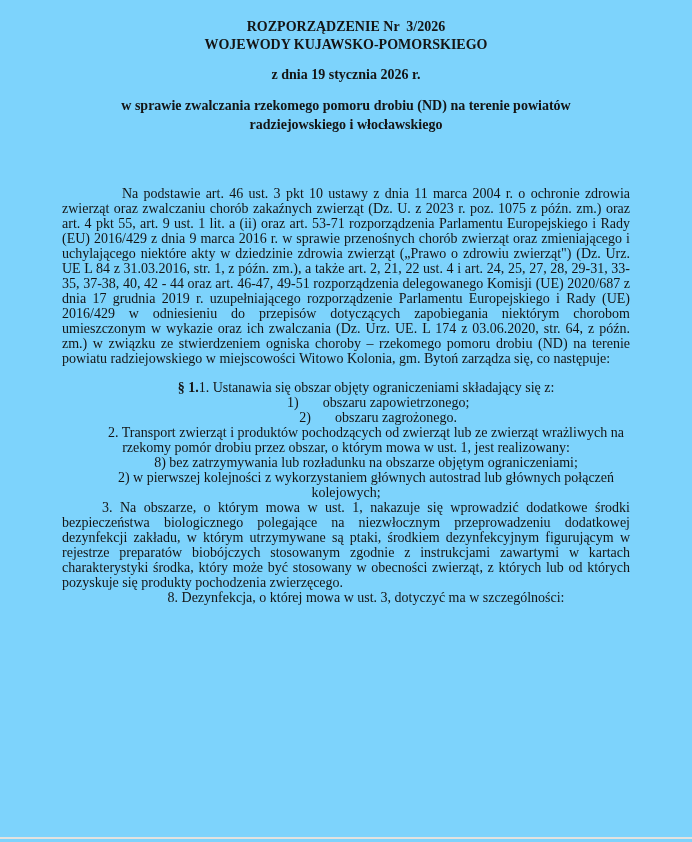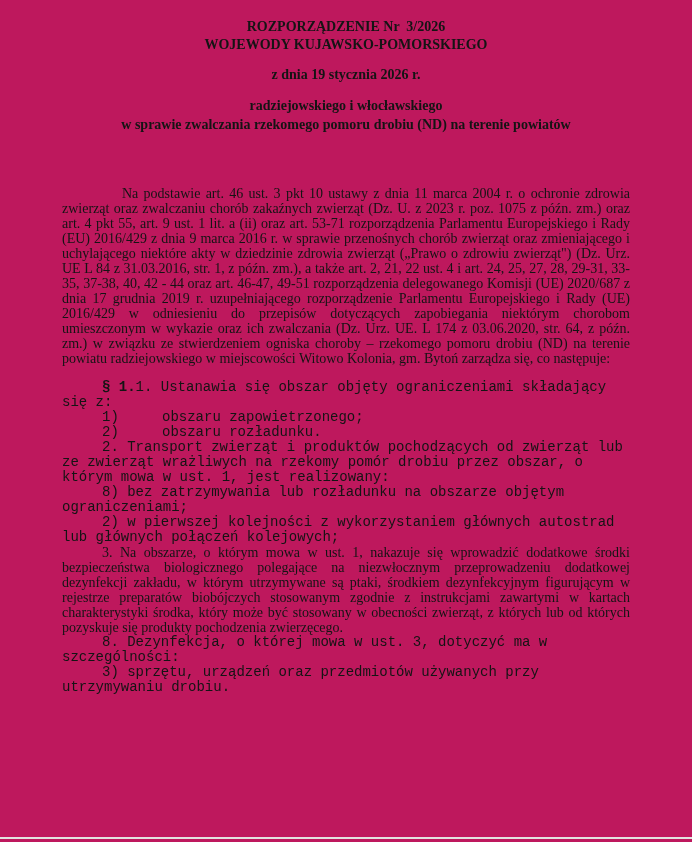--- a/index.html
+++ b/index.html
@@ -5,21 +5,21 @@
   html, body {
     margin: 0;
     padding: 0;
     background: #ffffff;
   }
   .page {
     position: relative;
     width: 692px;
     height: 842px;
     box-sizing: border-box;
-    background: #be185d;
+    background: #7dd3fc;
     color: #141414;
     font-family: "Liberation Serif", "DejaVu Serif", serif;
     padding: 18px 62px 0 62px;
     overflow: hidden;
   }
   .doc-header {
     text-align: center;
     font-weight: bold;
     font-size: 14px;
   }
@@ -44,21 +44,21 @@
   .preamble {
     margin: 52px 0 0 0;
     text-align: justify;
     text-indent: 60px;
   }
   .para {
     margin: 0;
     text-indent: 40px;
   }
   .para.justify { text-align: justify; }
-  .para.left    { text-align: left; font-family: Liberation Mono, monospace; }
+  .para.left    { text-align: center; }
   .section-start { margin-top: 14px; }
   .tab-item {
     text-indent: 0;
     padding-left: 40px;
     text-align: left;
   }
   .tab-item .marker {
     display: inline-block;
     width: 60px;
   }
@@ -75,34 +75,33 @@
 </head>
 <body>
 
 <div class="page">
 
   <div class="doc-header">
     <div class="title-line">ROZPORZĄDZENIE Nr  3/2026</div>
     <div class="title-line">WOJEWODY KUJAWSKO-POMORSKIEGO</div>
     <div class="date-line">z dnia 19 stycznia 2026 r.</div>
     <div class="subject-block">
+      <div class="subject-line">w sprawie zwalczania rzekomego pomoru drobiu (ND) na terenie powiatów</div>
       <div class="subject-line">radziejowskiego i włocławskiego</div>
-      <div class="subject-line">w sprawie zwalczania rzekomego pomoru drobiu (ND) na terenie powiatów</div>
     </div>
   </div>
 
   <div class="doc-body">
     <p class="preamble">Na podstawie art. 46 ust. 3 pkt 10 ustawy z dnia 11 marca 2004 r. o ochronie zdrowia zwierząt oraz zwalczaniu chorób zakaźnych zwierząt (Dz. U. z 2023 r. poz. 1075 z późn. zm.) oraz art. 4 pkt 55, art. 9 ust. 1 lit. a (ii) oraz art. 53-71 rozporządzenia Parlamentu Europejskiego i Rady (EU) 2016/429 z dnia 9 marca 2016 r. w sprawie przenośnych chorób zwierząt oraz zmieniającego i uchylającego niektóre akty w dziedzinie zdrowia zwierząt („Prawo o zdrowiu zwierząt") (Dz. Urz. UE L 84 z 31.03.2016, str. 1, z późn. zm.), a także art. 2, 21, 22 ust. 4 i art. 24, 25, 27, 28, 29-31, 33-35, 37-38, 40, 42 - 44 oraz art. 46-47, 49-51 rozporządzenia delegowanego Komisji (UE) 2020/687 z dnia 17 grudnia 2019 r. uzupełniającego rozporządzenie Parlamentu Europejskiego i Rady (UE) 2016/429 w odniesieniu do przepisów dotyczących zapobiegania niektórym chorobom umieszczonym w wykazie oraz ich zwalczania (Dz. Urz. UE. L 174 z 03.06.2020, str. 64, z późn. zm.) w związku ze stwierdzeniem  ogniska choroby – rzekomego pomoru drobiu (ND) na terenie powiatu radziejowskiego w miejscowości Witowo Kolonia, gm. Bytoń  zarządza się, co następuje:</p>
     <div>
         <p class="para left section-start"><span class="section-symbol">§ 1.</span><span>1. Ustanawia się obszar objęty ograniczeniami składający się z:</span></p>
         <p class="para left tab-item"><span class="marker">1)</span><span>obszaru zapowietrzonego;</span></p>
-        <p class="para left tab-item"><span class="marker">2)</span><span>obszaru rozładunku.</span></p>
+        <p class="para left tab-item"><span class="marker">2)</span><span>obszaru zagrożonego.</span></p>
         <p class="para left"><span>2. Transport zwierząt i produktów pochodzących od zwierząt lub ze zwierząt wrażliwych na rzekomy pomór drobiu przez obszar, o którym mowa w ust. 1, jest realizowany:</span></p>
         <p class="para left"><span>8) bez zatrzymywania lub rozładunku na obszarze objętym ograniczeniami;</span></p>
         <p class="para left"><span>2) w pierwszej kolejności z wykorzystaniem głównych autostrad lub głównych połączeń kolejowych;</span></p>
         <p class="para justify"><span>3. Na obszarze, o którym mowa w ust. 1, nakazuje się wprowadzić dodatkowe środki bezpieczeństwa biologicznego polegające na niezwłocznym przeprowadzeniu dodatkowej dezynfekcji zakładu, w którym utrzymywane są ptaki, środkiem dezynfekcyjnym figurującym w rejestrze preparatów biobójczych stosowanym zgodnie z instrukcjami zawartymi w kartach charakterystyki środka, który może być stosowany w obecności zwierząt, z których lub od których pozyskuje się produkty pochodzenia zwierzęcego.</span></p>
         <p class="para left"><span>8. Dezynfekcja, o której mowa w ust. 3, dotyczyć ma w szczególności:</span></p>
-        <p class="para left"><span>3) sprzętu, urządzeń oraz przedmiotów używanych przy utrzymywaniu drobiu.</span></p>
       </div>
   </div>
 
   <div class="bottom-divider"></div>
 </div>
 
 </body></html>

